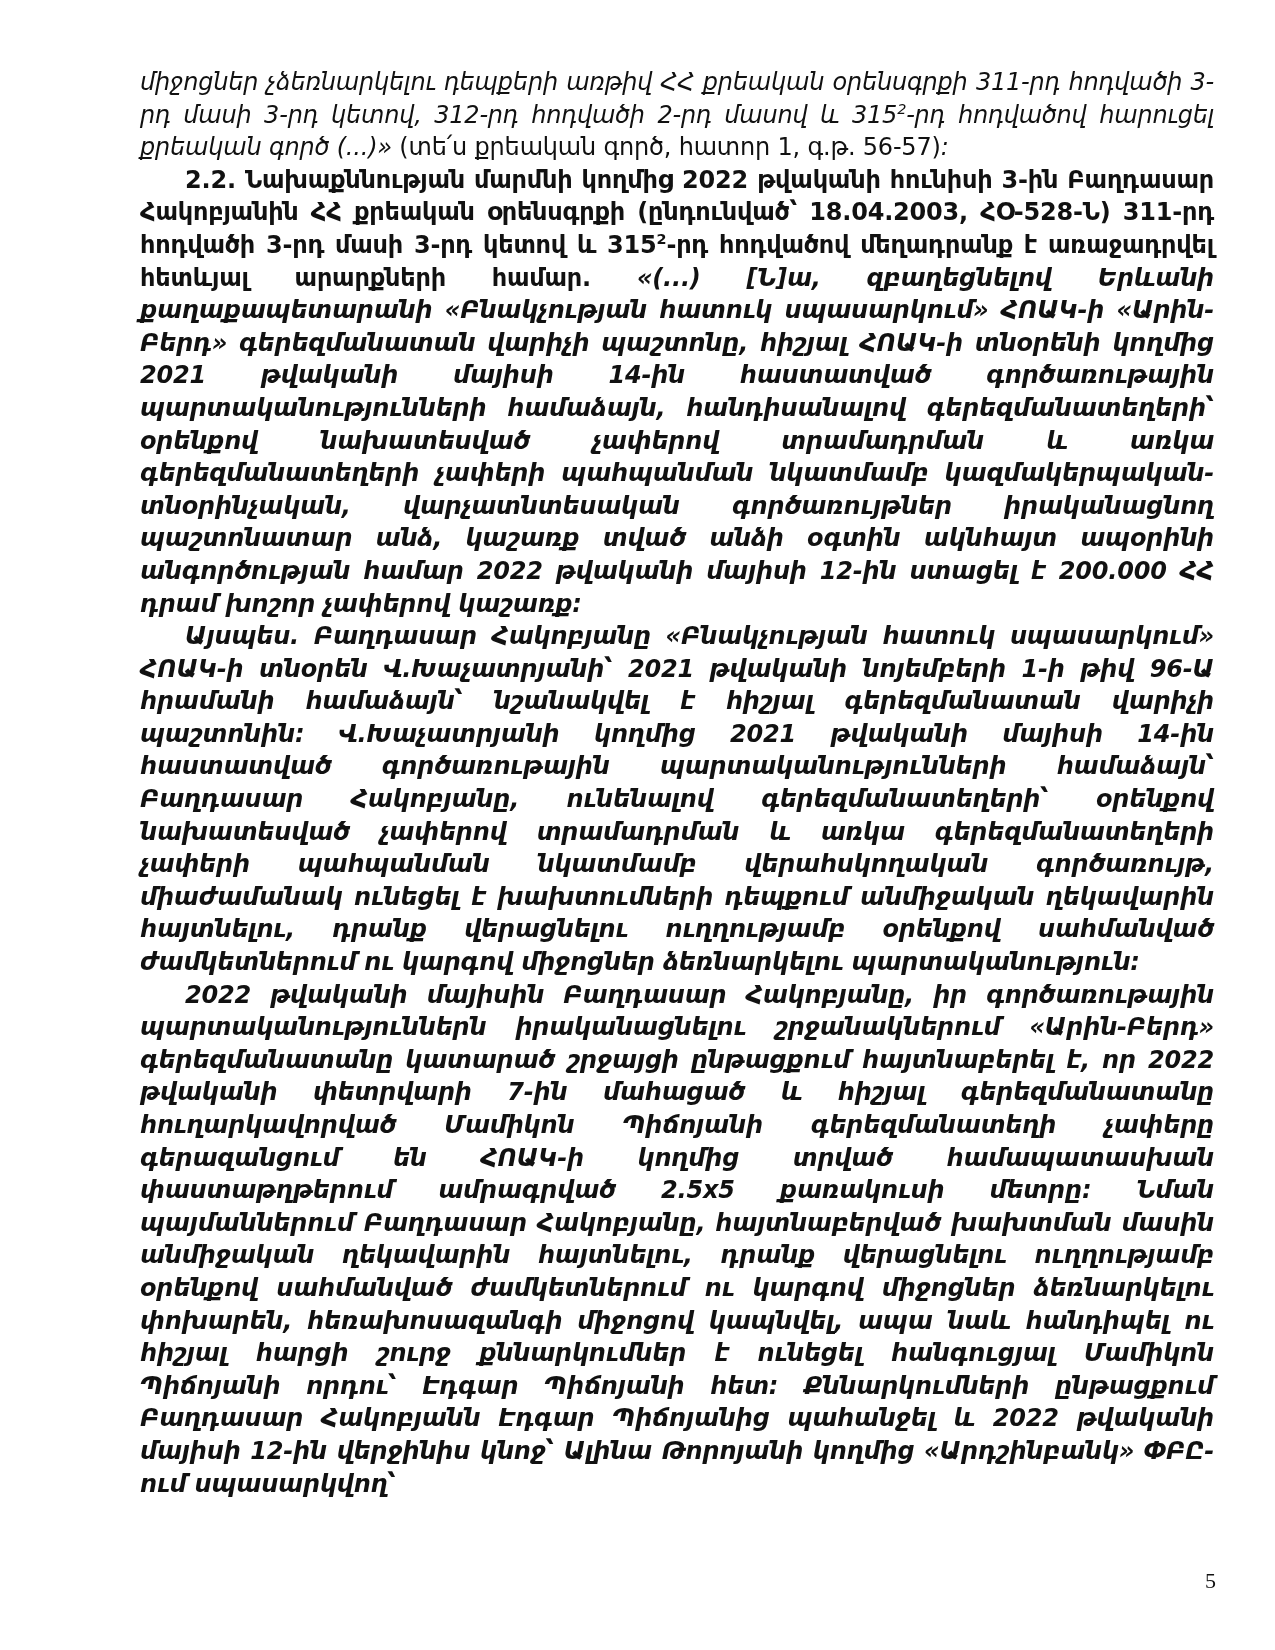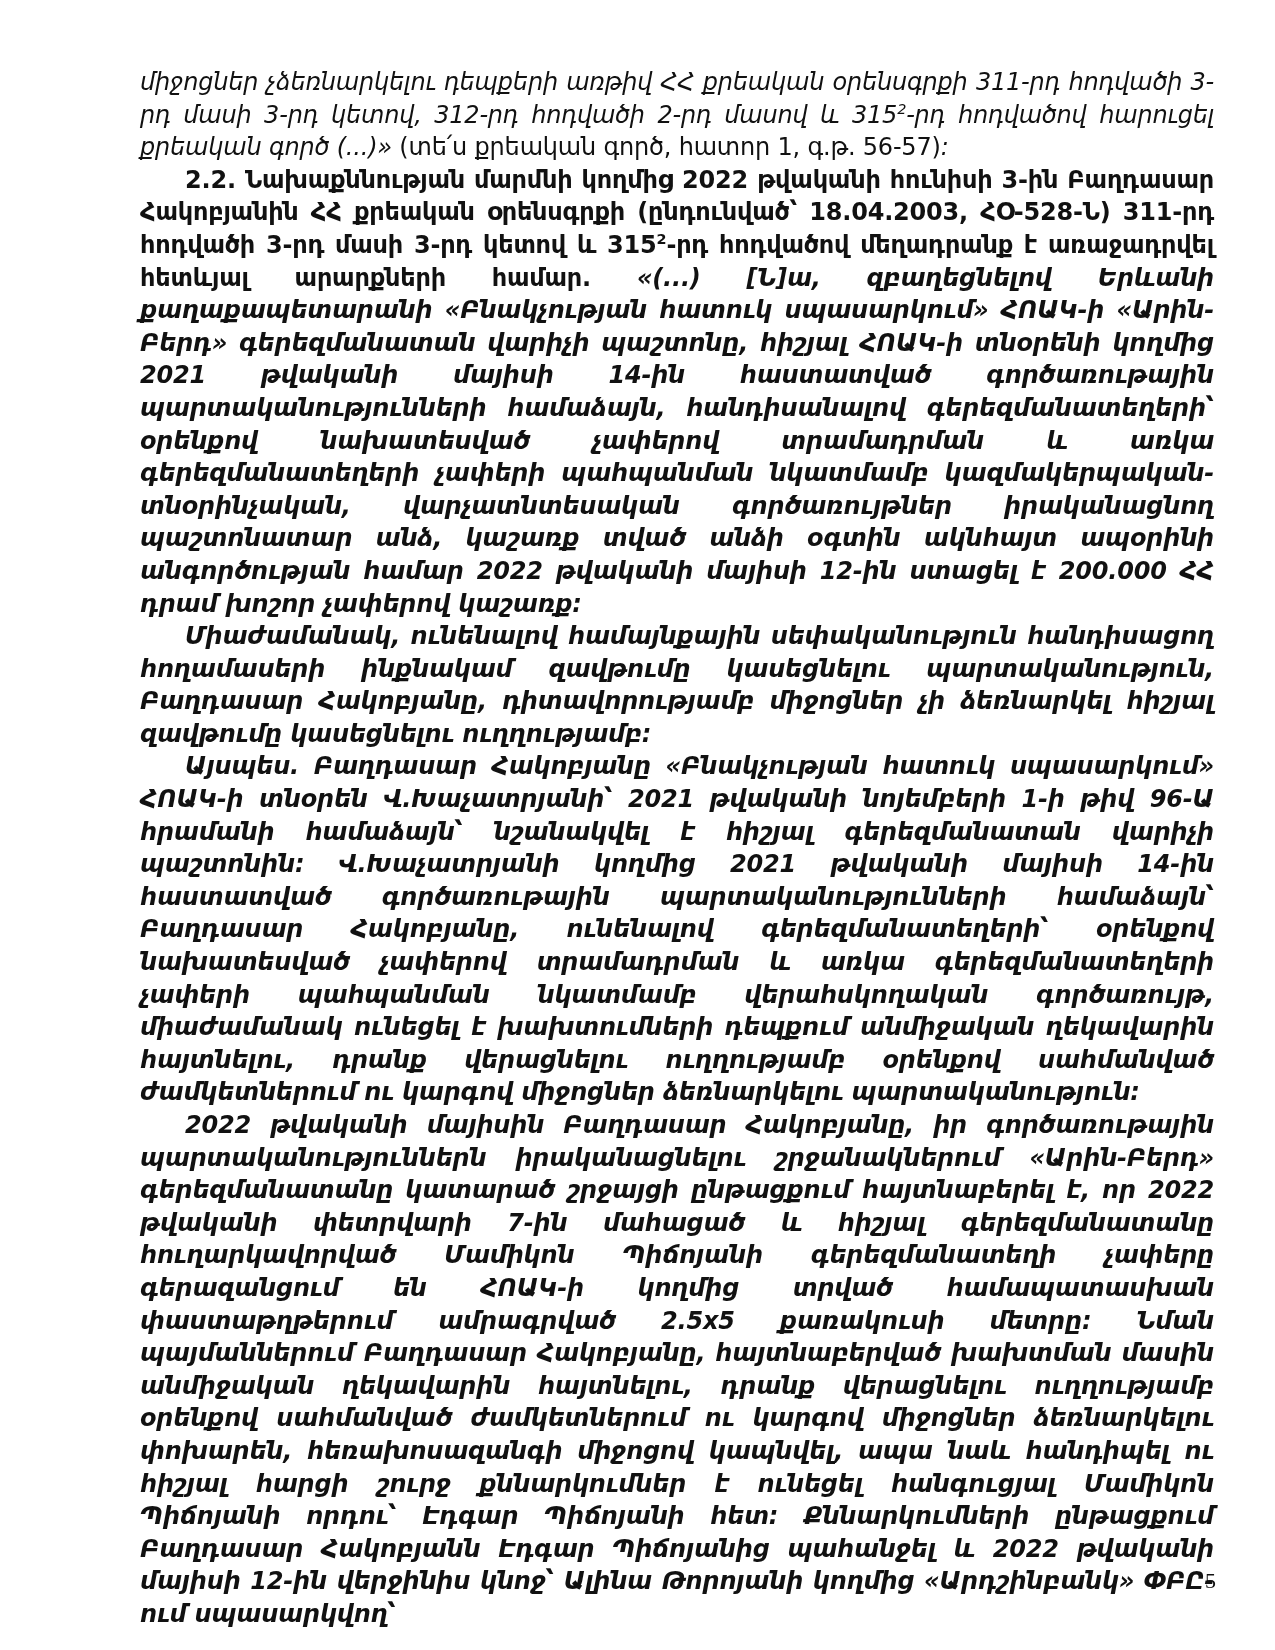--- a/index.html
+++ b/index.html
@@ -28,18 +28,17 @@
     font-size: 22px;
     color: #111111;
   }
 </style>
 </head>
 <body>
 
 <div class="page">
   <p class="para"><span class="it">միջոցներ չձեռնարկելու դեպքերի առթիվ ՀՀ քրեական օրենսգրքի 311-րդ հոդվածի 3-րդ մասի 3-րդ կետով, 312-րդ հոդվածի 2-րդ մասով և 315</span><sup class="it">2</sup><span class="it">-րդ հոդվածով հարուցել քրեական գործ (...)»</span><span> (տե՛ս քրեական գործ, հատոր 1, գ.թ. 56-57)</span><span class="it">:</span></p>
   <p class="para indent"><span>2.2. Նախաքննության մարմնի կողմից 2022 թվականի հունիսի 3-ին Բաղդասար Հակոբյանին ՀՀ քրեական օրենսգրքի (ընդունված՝ 18.04.2003, ՀՕ-528-Ն) 311-րդ հոդվածի 3-րդ մասի 3-րդ կետով և 315</span><sup>2</sup><span>-րդ հոդվածով մեղադրանք է առաջադրվել հետևյալ արարքների համար. </span><span class="it">«(...) [Ն]ա, զբաղեցնելով Երևանի քաղաքապետարանի «Բնակչության հատուկ սպասարկում» ՀՈԱԿ-ի «Արին-Բերդ» գերեզմանատան վարիչի պաշտոնը, հիշյալ ՀՈԱԿ-ի տնօրենի կողմից 2021 թվականի մայիսի 14-ին հաստատված գործառութային պարտականությունների համաձայն, հանդիսանալով գերեզմանատեղերի՝ օրենքով նախատեսված չափերով տրամադրման և առկա գերեզմանատեղերի չափերի պահպանման նկատմամբ կազմակերպական-տնօրինչական, վարչատնտեսական գործառույթներ իրականացնող պաշտոնատար անձ, կաշառք տված անձի օգտին ակնհայտ ապօրինի անգործության համար 2022 թվականի մայիսի 12-ին ստացել է 200.000 ՀՀ դրամ խոշոր չափերով կաշառք:</span></p>
-  <p class="para indent"><span class="it">Միաժամանակ, ունենալով համայնքային սեփականություն հանդիսացող հողամասերի ինքնակամ զավթումը կասեցնելու պարտականություն, Բաղդասար Հակոբյանը, դիտավորությամբ միջոցներ չի ձեռնարկել հիշյալ զավթումը կասեցնելու ուղղությամբ:</span></p>
   <p class="para indent"><span class="it">Այսպես. Բաղդասար Հակոբյանը «Բնակչության հատուկ սպասարկում» ՀՈԱԿ-ի տնօրեն Վ.Խաչատրյանի՝ 2021 թվականի նոյեմբերի 1-ի թիվ 96-Ա հրամանի համաձայն՝ նշանակվել է հիշյալ գերեզմանատան վարիչի պաշտոնին: Վ.Խաչատրյանի կողմից 2021 թվականի մայիսի 14-ին հաստատված գործառութային պարտականությունների համաձայն՝ Բաղդասար Հակոբյանը, ունենալով գերեզմանատեղերի՝ օրենքով նախատեսված չափերով տրամադրման և առկա գերեզմանատեղերի չափերի պահպանման նկատմամբ վերահսկողական գործառույթ, միաժամանակ ունեցել է խախտումների դեպքում անմիջական ղեկավարին հայտնելու, դրանք վերացնելու ուղղությամբ օրենքով սահմանված ժամկետներում ու կարգով միջոցներ ձեռնարկելու պարտականություն:</span></p>
   <p class="para indent"><span class="it">2022 թվականի մայիսին Բաղդասար Հակոբյանը, իր գործառութային պարտականություններն իրականացնելու շրջանակներում «Արին-Բերդ» գերեզմանատանը կատարած շրջայցի ընթացքում հայտնաբերել է, որ 2022 թվականի փետրվարի 7-ին մահացած և հիշյալ գերեզմանատանը հուղարկավորված Մամիկոն Պիճոյանի գերեզմանատեղի չափերը գերազանցում են ՀՈԱԿ-ի կողմից տրված համապատասխան փաստաթղթերում ամրագրված 2.5x5 քառակուսի մետրը: Նման պայմաններում Բաղդասար Հակոբյանը, հայտնաբերված խախտման մասին անմիջական ղեկավարին հայտնելու, դրանք վերացնելու ուղղությամբ օրենքով սահմանված ժամկետներում ու կարգով միջոցներ ձեռնարկելու փոխարեն, հեռախոսազանգի միջոցով կապնվել, ապա նաև հանդիպել ու հիշյալ հարցի շուրջ քննարկումներ է ունեցել հանգուցյալ Մամիկոն Պիճոյանի որդու՝ Էդգար Պիճոյանի հետ: Քննարկումների ընթացքում Բաղդասար Հակոբյանն Էդգար Պիճոյանից պահանջել և 2022 թվականի մայիսի 12-ին վերջինիս կնոջ՝ Ալինա Թորոյանի կողմից «Արդշինբանկ» ՓԲԸ-ում սպասարկվող՝</span></p>
 </div>
 
 <div class="page-number">5</div>
 
 </body></html>

